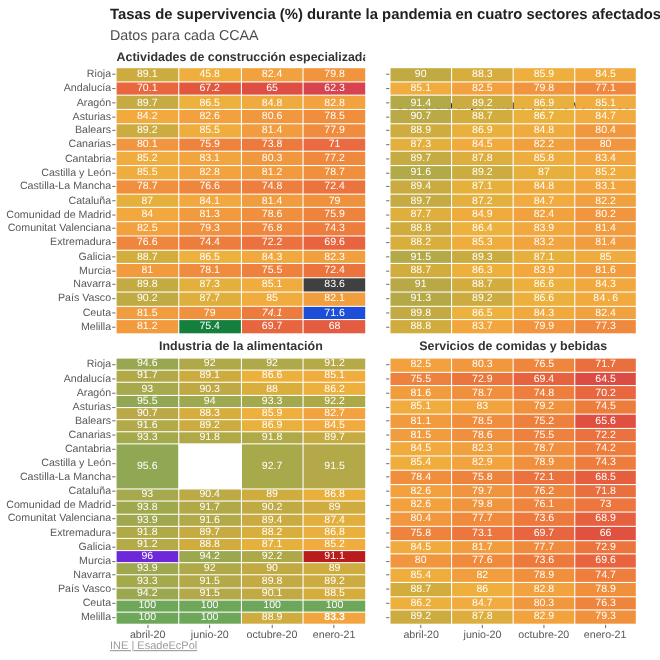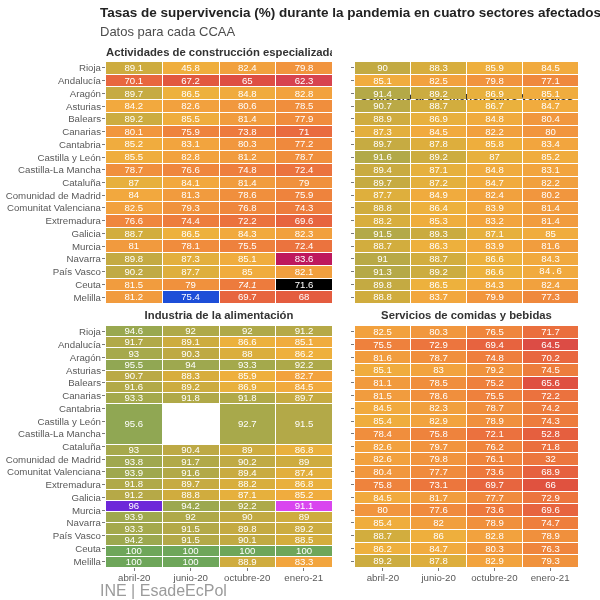--- a/index.html
+++ b/index.html
@@ -40,21 +40,21 @@
   .tick-col > div{display:flex;align-items:center;justify-content:flex-start;}
   .tick-col > div > span{display:block;width:3px;height:1px;background:#7a7a7a;}
   .xtick-row{display:grid;grid-template-columns:repeat(4,1fr);}
   .xtick-row > div{display:flex;justify-content:center;}
   .xtick-row > div > span{display:block;width:1px;height:3px;background:#7a7a7a;}
   .xlabel-row{display:grid;grid-template-columns:repeat(4,1fr);}
   .xlabel-row > div{
     text-align:center;font-size:9.7px;color:#595959;white-space:nowrap;
   }
   #footer{
-    left:100px;top:582px;font-size:16px;color:#9b9b9b;white-space:nowrap;
+    left:100px;top:582px;font-size:10px;color:#9b9b9b;white-space:nowrap;text-decoration:underline;
   }
 </style>
 </head>
 <body>
 
 <div id="main-title" class="abs">Tasas de supervivencia (%) durante la pandemia en cuatro sectores afectados</div>
 <div id="subtitle" class="abs">Datos para cada CCAA</div>
 
 <div class="panel-title abs" style="left:106px;top:46px;width:226px;">Actividades de construcción especializada</div>
 <div class="panel-title abs" style="left:355px;top:46px;width:223px;margin-top:44px;">Comercio al por menor, salvo vehículos</div>
@@ -398,31 +398,31 @@
     <div class="hm-cell" style="background: rgb(237, 177, 61); color: rgb(255, 255, 255);">86.5</div>
     <div class="hm-cell" style="background: rgb(241, 169, 62); color: rgb(255, 255, 255);">84.3</div>
     <div class="hm-cell" style="background: rgb(241, 160, 62); color: rgb(255, 255, 255);">82.3</div>
     <div class="hm-cell" style="background: rgb(241, 154, 62); color: rgb(255, 255, 255);">81</div>
     <div class="hm-cell" style="background: rgb(240, 140, 61); color: rgb(255, 255, 255);">78.1</div>
     <div class="hm-cell" style="background: rgb(238, 129, 61); color: rgb(255, 255, 255);">75.5</div>
     <div class="hm-cell" style="background: rgb(235, 115, 62); color: rgb(255, 255, 255);">72.4</div>
     <div class="hm-cell" style="background: rgb(196, 170, 66); color: rgb(255, 255, 255);">89.8</div>
     <div class="hm-cell" style="background: rgb(227, 175, 61); color: rgb(255, 255, 255);">87.3</div>
     <div class="hm-cell" style="background: rgb(240, 172, 62); color: rgb(255, 255, 255);">85.1</div>
-    <div class="hm-cell" style="background: #be185d; color: rgb(255, 255, 255);">83.6</div>
+    <div class="hm-cell" style="background: #404040; color: rgb(255, 255, 255);">83.6</div>
     <div class="hm-cell" style="background: rgb(192, 170, 68); color: rgb(255, 255, 255);">90.2</div>
     <div class="hm-cell" style="background: rgb(222, 175, 61); color: rgb(255, 255, 255);">87.7</div>
     <div class="hm-cell" style="background: rgb(240, 172, 62); color: rgb(255, 255, 255);">85</div>
     <div class="hm-cell" style="background: rgb(241, 159, 62); color: rgb(255, 255, 255);">82.1</div>
     <div class="hm-cell" style="background: rgb(241, 156, 62); color: rgb(255, 255, 255);">81.5</div>
     <div class="hm-cell" style="background: rgb(240, 145, 61); color: rgb(255, 255, 255);">79</div>
     <div class="hm-cell" style="background: rgb(237, 123, 61); color: rgb(255, 255, 255); font-style: italic;">74.1</div>
-    <div class="hm-cell" style="background: #000000; color: rgb(255, 255, 255);">71.6</div>
+    <div class="hm-cell" style="background: #1d4ed8; color: rgb(255, 255, 255);">71.6</div>
     <div class="hm-cell" style="background: rgb(241, 155, 62); color: rgb(255, 255, 255);">81.2</div>
-    <div class="hm-cell" style="background: #1d4ed8; color: rgb(255, 255, 255);">75.4</div>
+    <div class="hm-cell" style="background: #15803d; color: rgb(255, 255, 255);">75.4</div>
     <div class="hm-cell" style="background: rgb(231, 101, 63); color: rgb(255, 255, 255);">69.7</div>
     <div class="hm-cell" style="background: rgb(228, 92, 63); color: rgb(255, 255, 255);">68</div>
   </div>
 <div id="hm-1" class="heatmap abs" style="left: 355px; top: 62px; width: 223px; height: 241px; grid-template-columns: repeat(4, 1fr); grid-template-rows: repeat(19, 1fr);">
     <div class="hm-cell" style="background: rgb(194, 170, 67); color: rgb(255, 255, 255);">90</div>
     <div class="hm-cell" style="background: rgb(215, 173, 61); color: rgb(255, 255, 255);">88.3</div>
     <div class="hm-cell" style="background: rgb(238, 175, 61); color: rgb(255, 255, 255);">85.9</div>
     <div class="hm-cell" style="background: rgb(241, 170, 62); color: rgb(255, 255, 255);">84.5</div>
     <div class="hm-cell" style="background: rgb(240, 172, 62); color: rgb(255, 255, 255);">85.1</div>
     <div class="hm-cell" style="background: rgb(242, 161, 62); color: rgb(255, 255, 255);">82.5</div>
@@ -546,41 +546,41 @@
     <div class="hm-cell" style="background: rgb(198, 171, 66); color: rgb(255, 255, 255);">89.7</div>
     <div class="hm-cell" style="background: rgb(216, 174, 61); color: rgb(255, 255, 255);">88.2</div>
     <div class="hm-cell" style="background: rgb(233, 176, 61); color: rgb(255, 255, 255);">86.8</div>
     <div class="hm-cell" style="background: rgb(182, 169, 71); color: rgb(255, 255, 255);">91.2</div>
     <div class="hm-cell" style="background: rgb(208, 172, 62); color: rgb(255, 255, 255);">88.8</div>
     <div class="hm-cell" style="background: rgb(230, 176, 61); color: rgb(255, 255, 255);">87.1</div>
     <div class="hm-cell" style="background: rgb(240, 172, 62); color: rgb(255, 255, 255);">85.2</div>
     <div class="hm-cell" style="background: #6d28d9; color: rgb(255, 255, 255);">96</div>
     <div class="hm-cell" style="background: rgb(156, 168, 79); color: rgb(255, 255, 255);">94.2</div>
     <div class="hm-cell" style="background: rgb(173, 169, 73); color: rgb(255, 255, 255);">92.2</div>
-    <div class="hm-cell" style="background: #d946ef; color: rgb(255, 255, 255);">91.1</div>
+    <div class="hm-cell" style="background: #b91c1c; color: rgb(255, 255, 255);">91.1</div>
     <div class="hm-cell" style="background: rgb(159, 168, 78); color: rgb(255, 255, 255);">93.9</div>
     <div class="hm-cell" style="background: rgb(175, 169, 73); color: rgb(255, 255, 255);">92</div>
     <div class="hm-cell" style="background: rgb(194, 170, 67); color: rgb(255, 255, 255);">90</div>
     <div class="hm-cell" style="background: rgb(206, 172, 63); color: rgb(255, 255, 255);">89</div>
     <div class="hm-cell" style="background: rgb(164, 169, 76); color: rgb(255, 255, 255);">93.3</div>
     <div class="hm-cell" style="background: rgb(179, 169, 72); color: rgb(255, 255, 255);">91.5</div>
     <div class="hm-cell" style="background: rgb(196, 170, 66); color: rgb(255, 255, 255);">89.8</div>
     <div class="hm-cell" style="background: rgb(204, 172, 64); color: rgb(255, 255, 255);">89.2</div>
     <div class="hm-cell" style="background: rgb(156, 168, 79); color: rgb(255, 255, 255);">94.2</div>
     <div class="hm-cell" style="background: rgb(179, 169, 72); color: rgb(255, 255, 255);">91.5</div>
     <div class="hm-cell" style="background: rgb(193, 170, 67); color: rgb(255, 255, 255);">90.1</div>
     <div class="hm-cell" style="background: rgb(212, 173, 61); color: rgb(255, 255, 255);">88.5</div>
     <div class="hm-cell" style="background: rgb(110, 166, 90); color: rgb(255, 255, 255);">100</div>
     <div class="hm-cell" style="background: rgb(110, 166, 90); color: rgb(255, 255, 255);">100</div>
     <div class="hm-cell" style="background: rgb(110, 166, 90); color: rgb(255, 255, 255);">100</div>
     <div class="hm-cell" style="background: rgb(110, 166, 90); color: rgb(255, 255, 255);">100</div>
     <div class="hm-cell" style="background: rgb(110, 166, 90); color: rgb(255, 255, 255);">100</div>
     <div class="hm-cell" style="background: rgb(110, 166, 90); color: rgb(255, 255, 255);">100</div>
     <div class="hm-cell" style="background: rgb(207, 172, 63); color: rgb(255, 255, 255);">88.9</div>
-    <div class="hm-cell" style="background: rgb(242, 165, 62); color: rgb(255, 255, 255);">83.3</div>
+    <div class="hm-cell" style="background: rgb(242, 165, 62); color: rgb(255, 255, 255); font-weight: bold;">83.3</div>
   </div>
 <div id="hm-3" class="heatmap abs" style="left: 355px; top: 326px; width: 223px; height: 241px; grid-template-columns: repeat(4, 1fr); grid-template-rows: repeat(19, 1fr);">
     <div class="hm-cell" style="background: rgb(242, 161, 62); color: rgb(255, 255, 255);">82.5</div>
     <div class="hm-cell" style="background: rgb(241, 151, 62); color: rgb(255, 255, 255);">80.3</div>
     <div class="hm-cell" style="background: rgb(239, 134, 61); color: rgb(255, 255, 255);">76.5</div>
     <div class="hm-cell" style="background: rgb(234, 111, 62); color: rgb(255, 255, 255);">71.7</div>
     <div class="hm-cell" style="background: rgb(238, 129, 61); color: rgb(255, 255, 255);">75.5</div>
     <div class="hm-cell" style="background: rgb(236, 117, 62); color: rgb(255, 255, 255);">72.9</div>
     <div class="hm-cell" style="background: rgb(231, 99, 63); color: rgb(255, 255, 255);">69.4</div>
     <div class="hm-cell" style="background: rgb(220, 76, 69); color: rgb(255, 255, 255);">64.5</div>
@@ -604,29 +604,29 @@
     <div class="hm-cell" style="background: rgb(241, 160, 62); color: rgb(255, 255, 255);">82.3</div>
     <div class="hm-cell" style="background: rgb(240, 143, 61); color: rgb(255, 255, 255);">78.7</div>
     <div class="hm-cell" style="background: rgb(237, 124, 61); color: rgb(255, 255, 255);">74.2</div>
     <div class="hm-cell" style="background: rgb(239, 173, 61); color: rgb(255, 255, 255);">85.4</div>
     <div class="hm-cell" style="background: rgb(242, 163, 62); color: rgb(255, 255, 255);">82.9</div>
     <div class="hm-cell" style="background: rgb(240, 144, 61); color: rgb(255, 255, 255);">78.9</div>
     <div class="hm-cell" style="background: rgb(237, 124, 61); color: rgb(255, 255, 255);">74.3</div>
     <div class="hm-cell" style="background: rgb(240, 142, 61); color: rgb(255, 255, 255);">78.4</div>
     <div class="hm-cell" style="background: rgb(238, 131, 61); color: rgb(255, 255, 255);">75.8</div>
     <div class="hm-cell" style="background: rgb(235, 113, 62); color: rgb(255, 255, 255);">72.1</div>
-    <div class="hm-cell" style="background: rgb(229, 95, 63); color: rgb(255, 255, 255);">52.8</div>
+    <div class="hm-cell" style="background: rgb(229, 95, 63); color: rgb(255, 255, 255);">68.5</div>
     <div class="hm-cell" style="background: rgb(242, 161, 62); color: rgb(255, 255, 255);">82.6</div>
     <div class="hm-cell" style="background: rgb(241, 148, 62); color: rgb(255, 255, 255);">79.7</div>
     <div class="hm-cell" style="background: rgb(239, 132, 61); color: rgb(255, 255, 255);">76.2</div>
     <div class="hm-cell" style="background: rgb(234, 111, 62); color: rgb(255, 255, 255);">71.8</div>
     <div class="hm-cell" style="background: rgb(242, 161, 62); color: rgb(255, 255, 255);">82.6</div>
     <div class="hm-cell" style="background: rgb(241, 148, 62); color: rgb(255, 255, 255);">79.8</div>
     <div class="hm-cell" style="background: rgb(239, 132, 61); color: rgb(255, 255, 255);">76.1</div>
-    <div class="hm-cell" style="background: rgb(236, 118, 62); color: rgb(255, 255, 255);">32</div>
+    <div class="hm-cell" style="background: rgb(236, 118, 62); color: rgb(255, 255, 255);">73</div>
     <div class="hm-cell" style="background: rgb(241, 151, 62); color: rgb(255, 255, 255);">80.4</div>
     <div class="hm-cell" style="background: rgb(240, 139, 61); color: rgb(255, 255, 255);">77.7</div>
     <div class="hm-cell" style="background: rgb(237, 121, 61); color: rgb(255, 255, 255);">73.6</div>
     <div class="hm-cell" style="background: rgb(230, 97, 63); color: rgb(255, 255, 255);">68.9</div>
     <div class="hm-cell" style="background: rgb(238, 131, 61); color: rgb(255, 255, 255);">75.8</div>
     <div class="hm-cell" style="background: rgb(236, 118, 61); color: rgb(255, 255, 255);">73.1</div>
     <div class="hm-cell" style="background: rgb(231, 101, 63); color: rgb(255, 255, 255);">69.7</div>
     <div class="hm-cell" style="background: rgb(224, 82, 63); color: rgb(255, 255, 255);">66</div>
     <div class="hm-cell" style="background: rgb(241, 170, 62); color: rgb(255, 255, 255);">84.5</div>
     <div class="hm-cell" style="background: rgb(241, 157, 62); color: rgb(255, 255, 255);">81.7</div>

